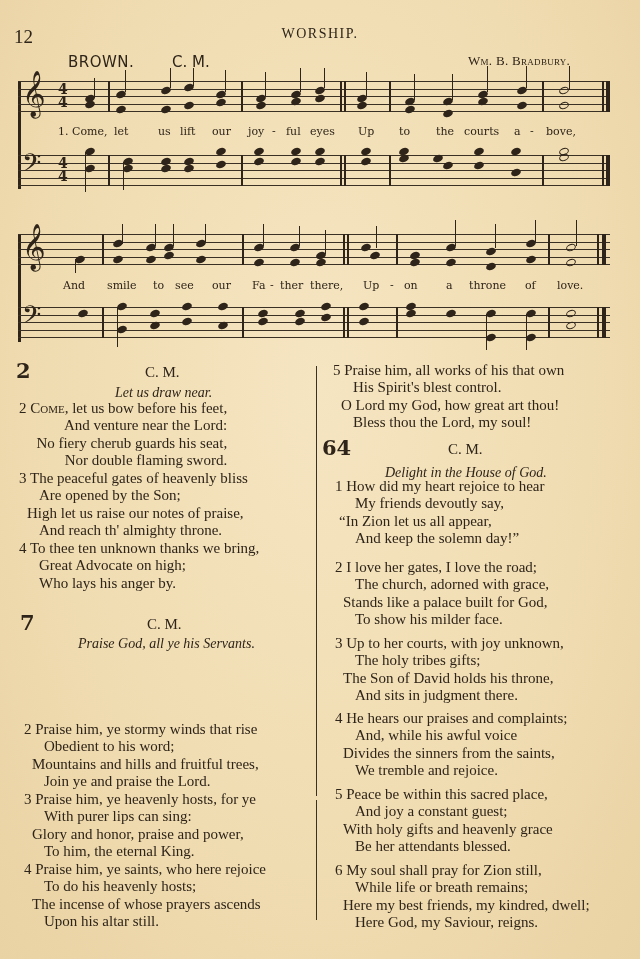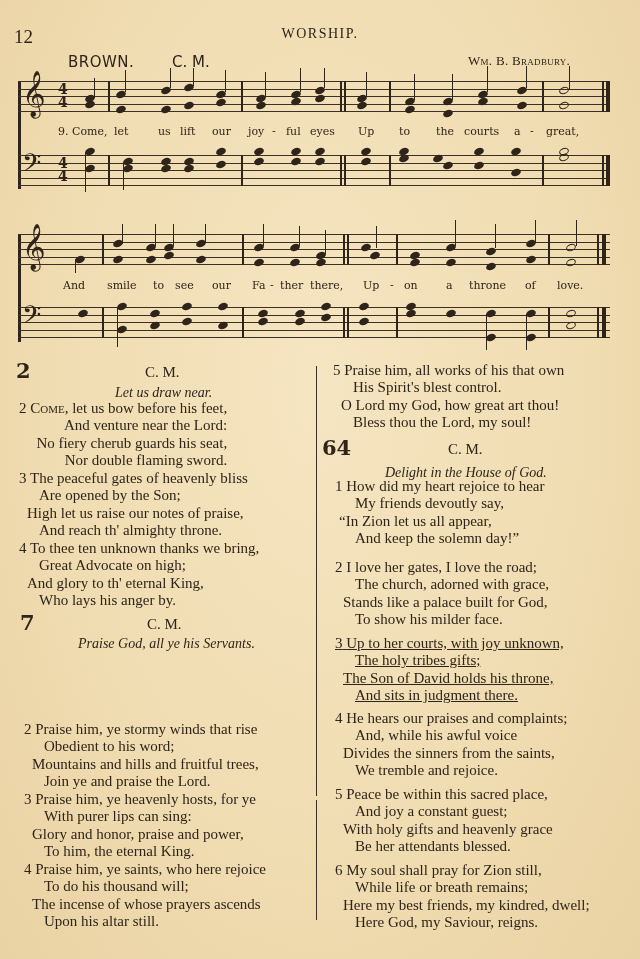--- a/index.html
+++ b/index.html
@@ -133,36 +133,36 @@
     <div class="note" style="left:460px;top:20px"></div>
     <div class="stem" style="left:469px;top:-12px;height:26px"></div>
   <div class="note" style="left:499px;top:9px"></div>
     <div class="note" style="left:499px;top:24px"></div>
     <div class="stem" style="left:508px;top:-12px;height:22px"></div>
   <div class="note open" style="left:541px;top:9px"></div>
     <div class="note open" style="left:541px;top:24px"></div>
     <div class="stem" style="left:551px;top:-12px;height:24px"></div>
 
   <div class="lyrics" style="top:47px;">
-    <span style="left:40px">9. Come,</span>
+    <span style="left:40px">1. Come,</span>
     <span style="left:96px">let</span>
     <span style="left:140px">us</span>
     <span style="left:162px">lift</span>
     <span style="left:194px">our</span>
     <span style="left:230px">joy</span>
     <span style="left:254px">-</span>
     <span style="left:268px">ful</span>
     <span style="left:292px">eyes</span>
     <span style="left:340px">Up</span>
     <span style="left:381px">to</span>
     <span style="left:418px">the</span>
     <span style="left:446px">courts</span>
     <span style="left:496px">a</span>
     <span style="left:512px">-</span>
-    <span style="left:528px">great,</span>
+    <span style="left:528px">bove,</span>
   </div>
 
   <div class="note" style="left:67px;top:70px"></div>
     <div class="note" style="left:67px;top:87px"></div>
     <div class="stem" style="left:67px;top:74px;height:40px"></div>
   <div class="note" style="left:105px;top:80px"></div>
     <div class="note" style="left:105px;top:87px"></div>
     <div class="stem" style="left:105px;top:84px;height:28px"></div>
   <div class="note" style="left:143px;top:80px"></div>
     <div class="note" style="left:143px;top:87px"></div>
@@ -332,42 +332,41 @@
   </div>
   <div class="stanza" style="left:19px;top:470px;">
     <div><span>3</span> <span>The peaceful gates of heavenly bliss</span></div>
     <div class="ind2">Are opened by the Son;</div>
     <div class="ind3">High let us raise our notes of praise,</div>
     <div class="ind2">And reach th' almighty throne.</div>
   </div>
   <div class="stanza" style="left:19px;top:540px;">
     <div><span>4</span> <span>To thee ten unknown thanks we bring,</span></div>
     <div class="ind2">Great Advocate on high;</div>
-    <div class="ind3">And glory to th' eternal King,</div>
     <div class="ind2">Who lays his anger by.</div>
   </div>
 
   <div class="hymn-num" style="left:20px;top:614px;">7</div>
   <div class="meter" style="left:147px;top:616px;">C. M.</div>
   <div class="subtitle" style="left:78px;top:635px;">Praise God, all ye his Servants.</div>
   <div class="stanza" style="left:24px;top:721px;">
     <div><span>2</span> <span>Praise him, ye stormy winds that rise</span></div>
     <div class="ind2">Obedient to his word;</div>
     <div class="ind3">Mountains and hills and fruitful trees,</div>
     <div class="ind2">Join ye and praise the Lord.</div>
   </div>
   <div class="stanza" style="left:24px;top:791px;">
     <div><span>3</span> <span>Praise him, ye heavenly hosts, for ye</span></div>
     <div class="ind2">With purer lips can sing:</div>
     <div class="ind3">Glory and honor, praise and power,</div>
     <div class="ind2">To him, the eternal King.</div>
   </div>
   <div class="stanza" style="left:24px;top:861px;">
     <div><span>4</span> <span>Praise him, ye saints, who here rejoice</span></div>
-    <div class="ind2">To do his thousand will;</div>
+    <div class="ind2">To do his heavenly hosts;</div>
     <div class="ind3">The incense of whose prayers ascends</div>
     <div class="ind2">Upon his altar still.</div>
   </div>
 </div>
 
 <div class="col" style="left:0;top:0;width:640px;height:959px;">
   <div class="stanza" style="left:333px;top:362px;">
     <div><span>5</span> <span>Praise him, all works of his that own</span></div>
     <div class="ind2">His Spirit's blest control.</div>
     <div class="ind3">O Lord my God, how great art thou!</div>
@@ -382,21 +381,21 @@
     <div class="ind2">My friends devoutly say,</div>
     <div style="padding-left:4px">“In Zion let us all appear,</div>
     <div class="ind2">And keep the solemn day!”</div>
   </div>
   <div class="stanza" style="left:335px;top:559px;">
     <div><span>2</span> <span>I love her gates, I love the road;</span></div>
     <div class="ind2">The church, adorned with grace,</div>
     <div class="ind3">Stands like a palace built for God,</div>
     <div class="ind2">To show his milder face.</div>
   </div>
-  <div class="stanza" style="left:335px;top:635px;text-decoration:underline;">
+  <div class="stanza" style="left:335px;top:635px;">
     <div><span>3</span> <span>Up to her courts, with joy unknown,</span></div>
     <div class="ind2">The holy tribes gifts;</div>
     <div class="ind3">The Son of David holds his throne,</div>
     <div class="ind2">And sits in judgment there.</div>
   </div>
   <div class="stanza" style="left:335px;top:710px;">
     <div><span>4</span> <span>He hears our praises and complaints;</span></div>
     <div class="ind2">And, while his awful voice</div>
     <div class="ind3">Divides the sinners from the saints,</div>
     <div class="ind2">We tremble and rejoice.</div>

